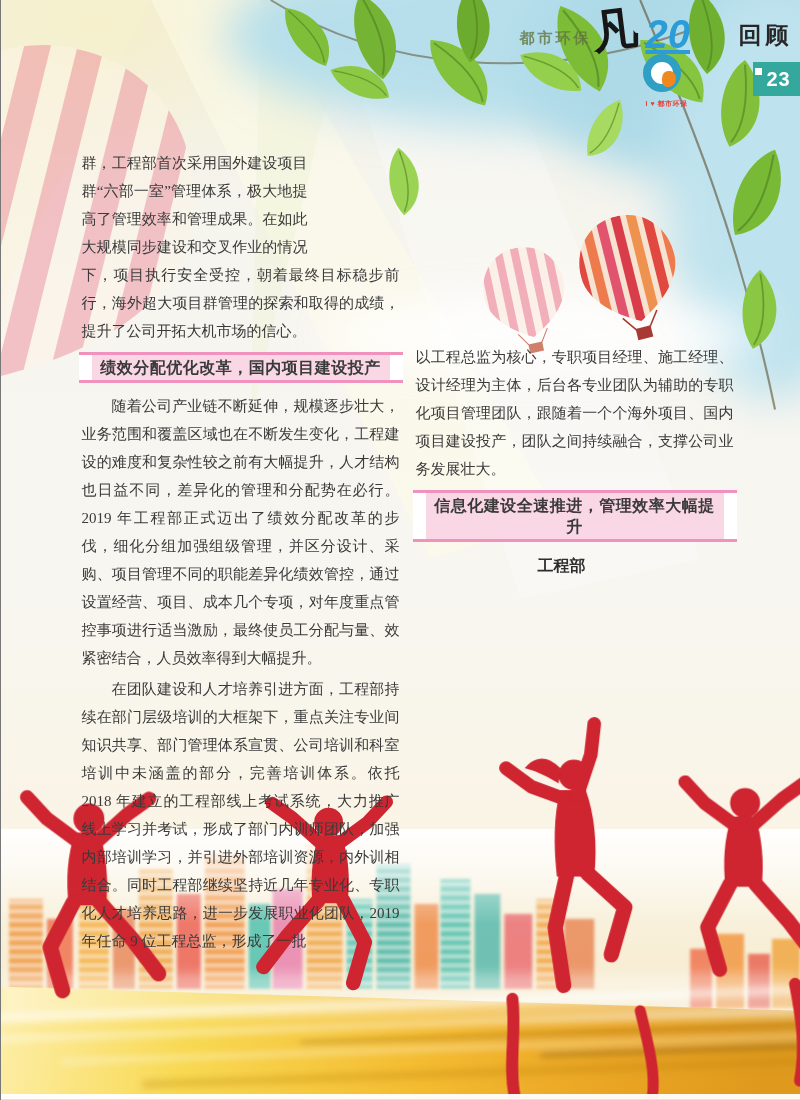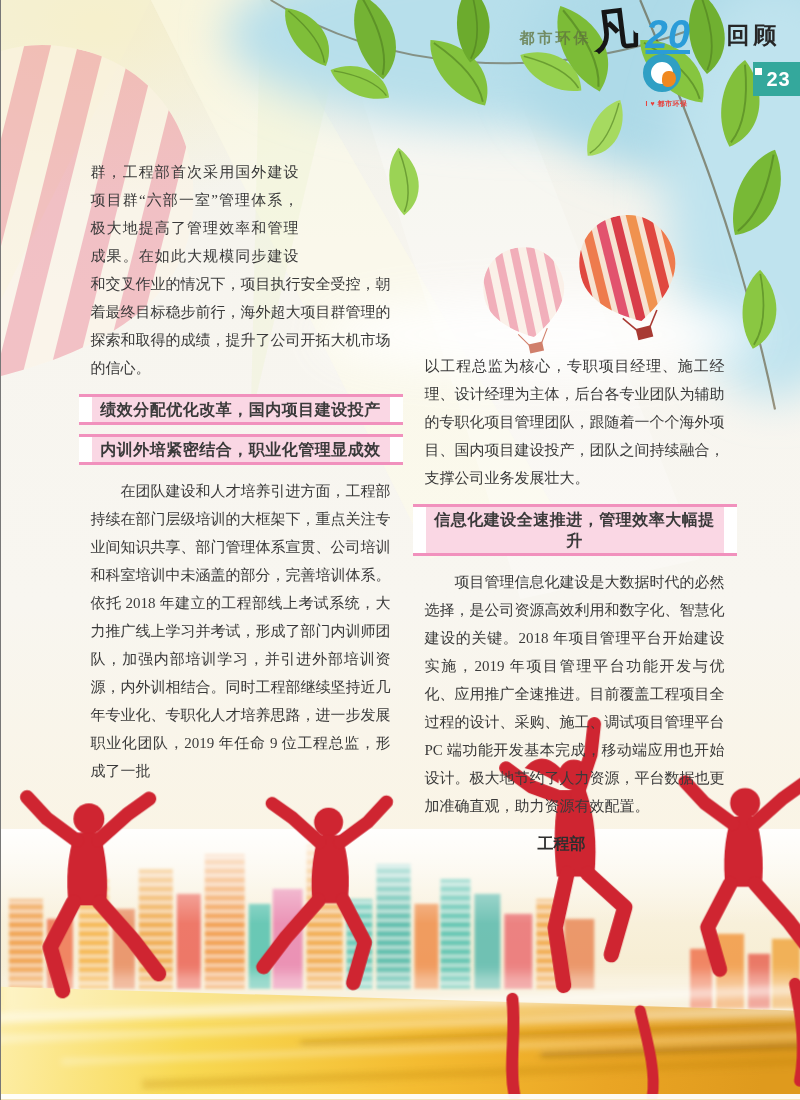--- a/index.html
+++ b/index.html
@@ -18,32 +18,32 @@
   .calligraphy{position:absolute;left:591px;top:8px;z-index:4;
     font:bold 46px/1 "Liberation Serif",serif;color:#161616;transform:rotate(-7deg);}
   .logo20{position:absolute;left:645px;top:14px;z-index:4;width:64px;text-align:left;}
   .logo20 .two{font:bold italic 40px/40px "Liberation Sans",sans-serif;color:#2b9cd8;text-decoration:underline;}
   .logo20 .zero{display:inline-block;width:22px;height:22px;border:8px solid #2f9fc4;border-radius:50%;
     position:relative;margin-left:-3px;vertical-align:2px;background:#fff;}
   .logo20 .zero i{position:absolute;right:-3px;bottom:-3px;width:14px;height:16px;background:#f0881f;
     border-radius:50% 50% 62% 40%;}
   .logo20 .tagline{display:block;font:bold 7px/9px "Liberation Sans",sans-serif;color:#e8403c;letter-spacing:.5px;margin-top:1px;}
   .huigu{position:absolute;left:726px;top:22px;z-index:4;
-    font:bold 23px/1.2 "Liberation Sans",sans-serif;color:#262626;letter-spacing:4px;}
+    font:bold 23px/1.2 "Liberation Sans",sans-serif;color:#262626;letter-spacing:4px;padding-left:12px;}
   .page-tab{position:absolute;left:752px;top:62px;width:48px;height:34px;background:#34a89c;z-index:4;text-align:right;}
   .page-tab .sq{position:absolute;left:2px;top:6px;width:7px;height:7px;background:#fff;}
   .page-tab .num{position:absolute;left:14px;top:5px;font:600 20px/24px "Liberation Sans",sans-serif;
     color:#fff;letter-spacing:1px;}
 
   
   .col{position:absolute;width:324px;z-index:3;color:#3a3a3a;
     font:15px/28px "Liberation Serif",serif;text-align:justify;}
   .col-left{left:78px;top:146px;}
   .col-right{left:412px;top:340px;}
-  .col p{margin:12px;}
+  .col p{margin:3px;}
   .indent{text-indent:2em;}
   .leaf-spacer{float:right;width:92px;height:86px;}
   .sec-h{position:relative;margin:7px 0 9px;padding:2px 14px;
     background:#fad7e4;border-top:3px solid #f191bd;border-bottom:3px solid #f191bd;
     text-align:center;font:bold 16px/21px "Liberation Sans",sans-serif;color:#3a3a3a;letter-spacing:.5px;}
   .sec-h::before,.sec-h::after{content:"";position:absolute;top:0;bottom:0;width:13px;background:#fff;}
   .sec-h::before{left:0}.sec-h::after{right:0}
   .signature{margin-top:12px;padding-right:26px;text-align:center;
     font:bold 16px/24px "Liberation Sans",sans-serif;color:#2e2e2e;}
 </style>
@@ -256,24 +256,23 @@
   </div>
   <div class="huigu">回顾</div>
   <div class="page-tab">
     <span class="sq"></span>
     <span class="num">23</span>
   </div>
 
   <div class="col col-left">
     <p><span class="leaf-spacer"></span><span>群，工程部首次采用国外建设项目群“六部一室”管理体系，极大地提高了管理效率和管理成果。在如此大规模同步建设和交叉作业的情况下，项目执行安全受控，朝着最终目标稳步前行，海外超大项目群管理的探索和取得的成绩，提升了公司开拓大机市场的信心。</span></p>
     <div class="sec-h">绩效分配优化改革，国内项目建设投产</div>
-    <div class="sec-h">内训外培紧密结合，职业化管理显成效</div>
+    <p class="indent">随着公司产业链不断延伸，规模逐步壮大，业务范围和覆盖区域也在不断发生变化，工程建设的难度和复杂性较之前有大幅提升，人才结构也日益不同，差异化的管理和分配势在必行。2019 年工程部正式迈出了绩效分配改革的步伐，细化分组加强组级管理，并区分设计、采购、项目管理不同的职能差异化绩效管控，通过设置经营、项目、成本几个专项，对年度重点管控事项进行适当激励，最终使员工分配与量、效紧密结合，人员效率得到大幅提升。</p>
     <p class="indent">在团队建设和人才培养引进方面，工程部持续在部门层级培训的大框架下，重点关注专业间知识共享、部门管理体系宣贯、公司培训和科室培训中未涵盖的部分，完善培训体系。依托 2018 年建立的工程部线上考试系统，大力推广线上学习并考试，形成了部门内训师团队，加强内部培训学习，并引进外部培训资源，内外训相结合。同时工程部继续坚持近几年专业化、专职化人才培养思路，进一步发展职业化团队，2019 年任命 9 位工程总监，形成了一批</p>
   </div>
 
   <div class="col col-right">
     <p>以工程总监为核心，专职项目经理、施工经理、设计经理为主体，后台各专业团队为辅助的专职化项目管理团队，跟随着一个个海外项目、国内项目建设投产，团队之间持续融合，支撑公司业务发展壮大。</p>
     <div class="sec-h">信息化建设全速推进，管理效率大幅提升</div>
-    <p class="indent">项目管理信息化建设是大数据时代的必然选择，是公司资源高效利用和数字化、智慧化建设的关键。2018 年项目管理平台开始建设实施，2019 年项目管理平台功能开发与优化、应用推广全速推进。目前覆盖工程项目全过程的设计、采购、施工、调试项目管理平台 PC 端功能开发基本完成，移动端应用也开始设计。极大地节约了人力资源，平台数据也更加准确直观，助力资源有效配置。</p>
     <div class="signature">工程部</div>
   </div>
 
 </div>
 
 </body></html>

